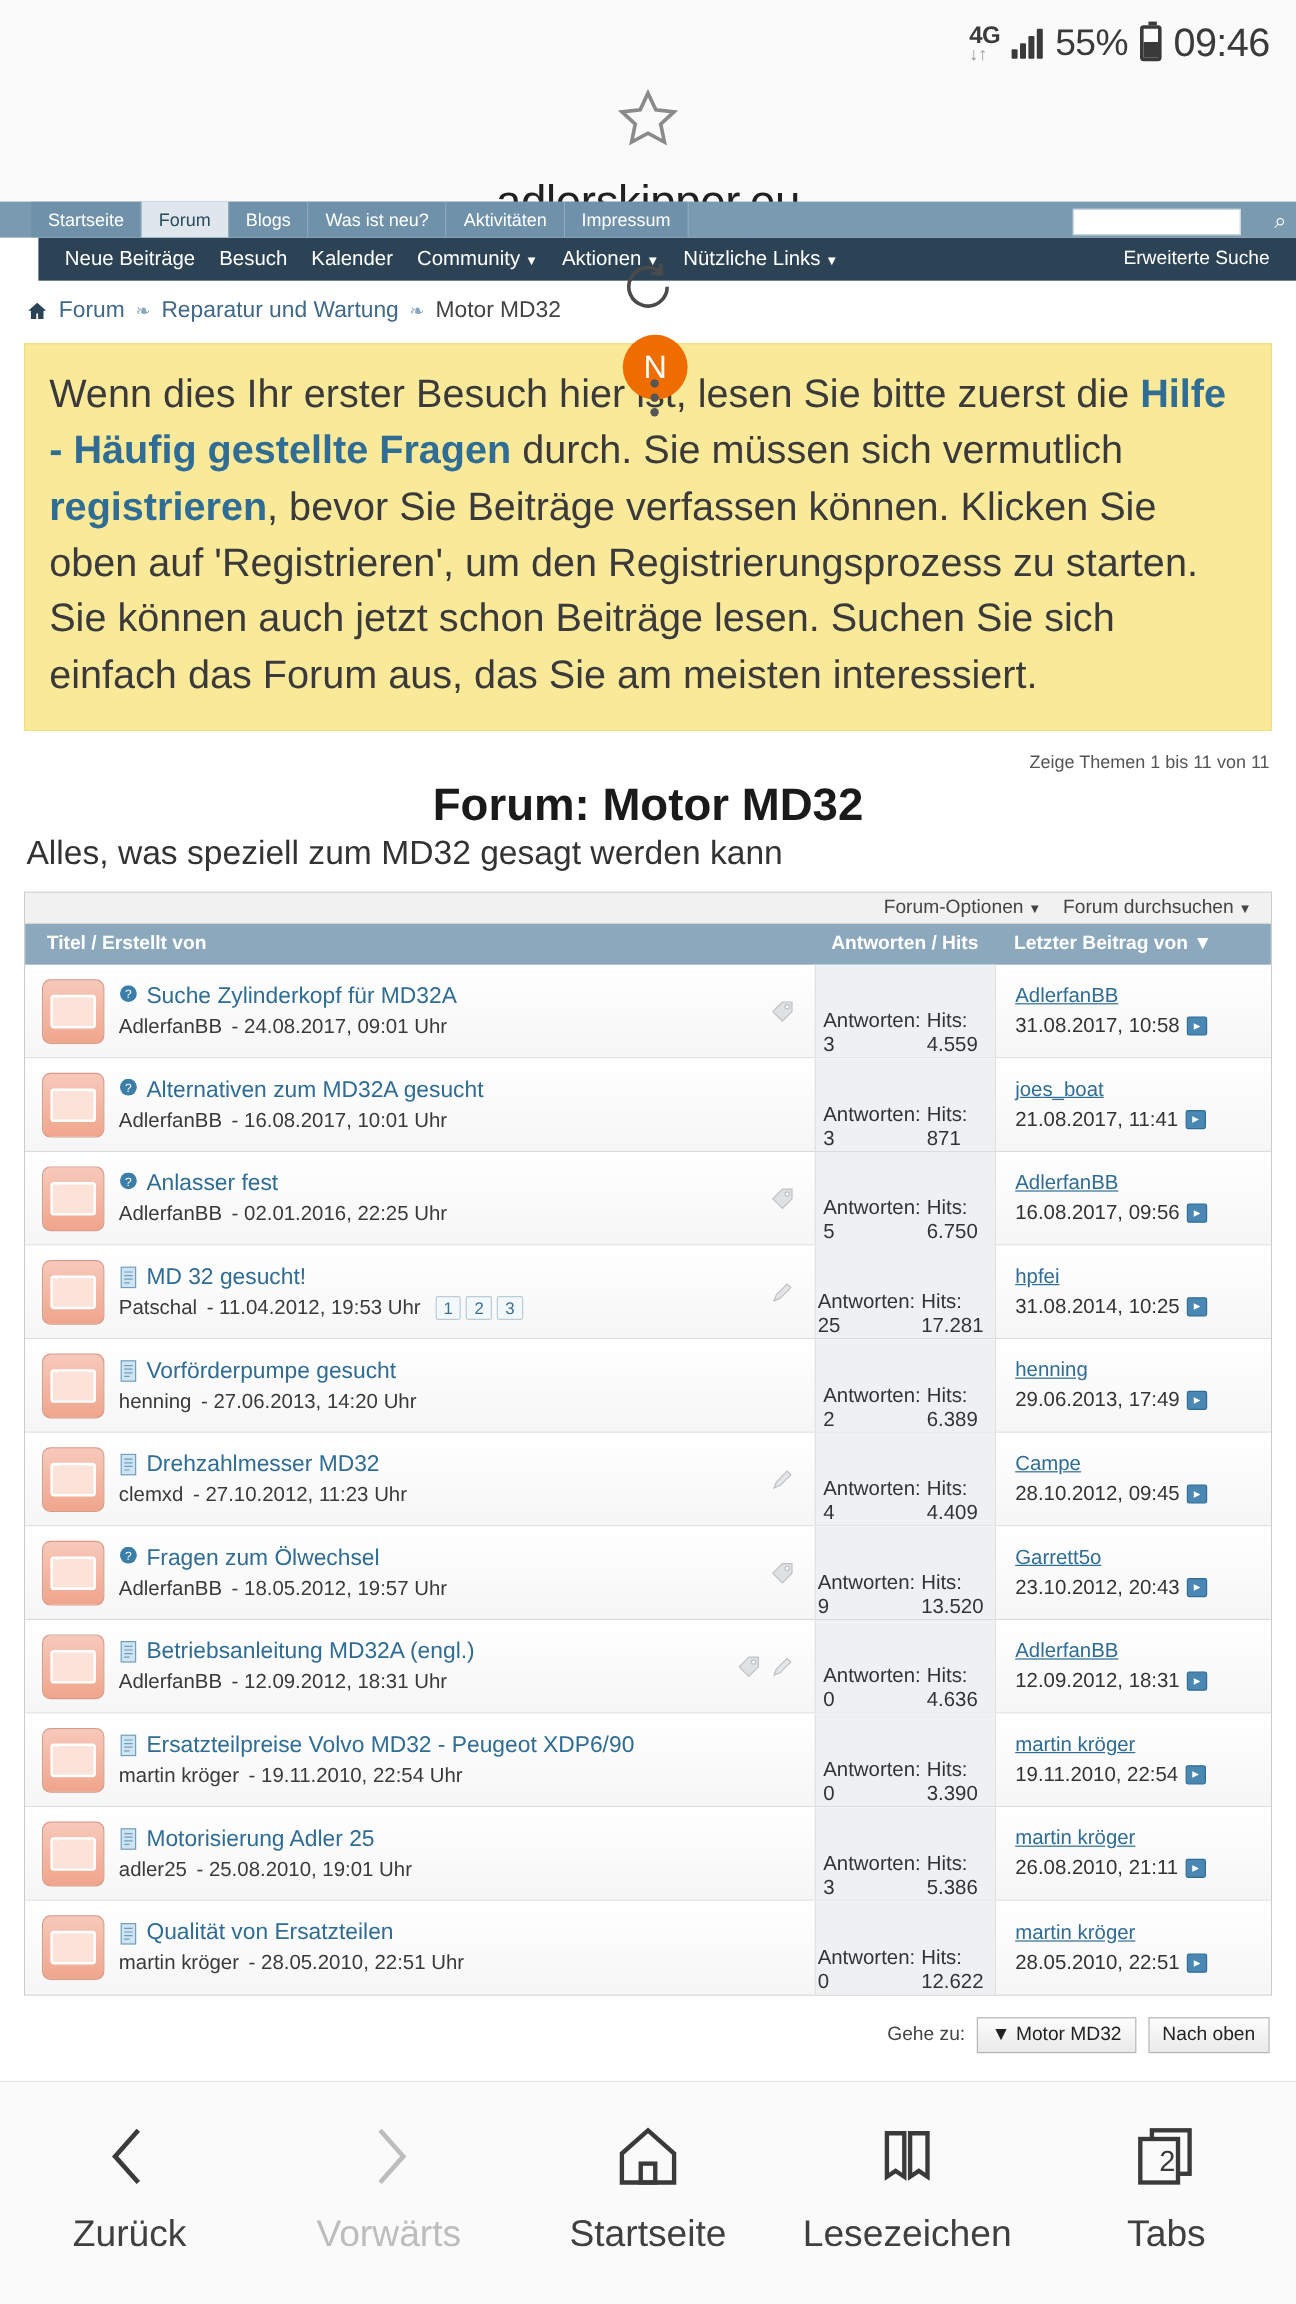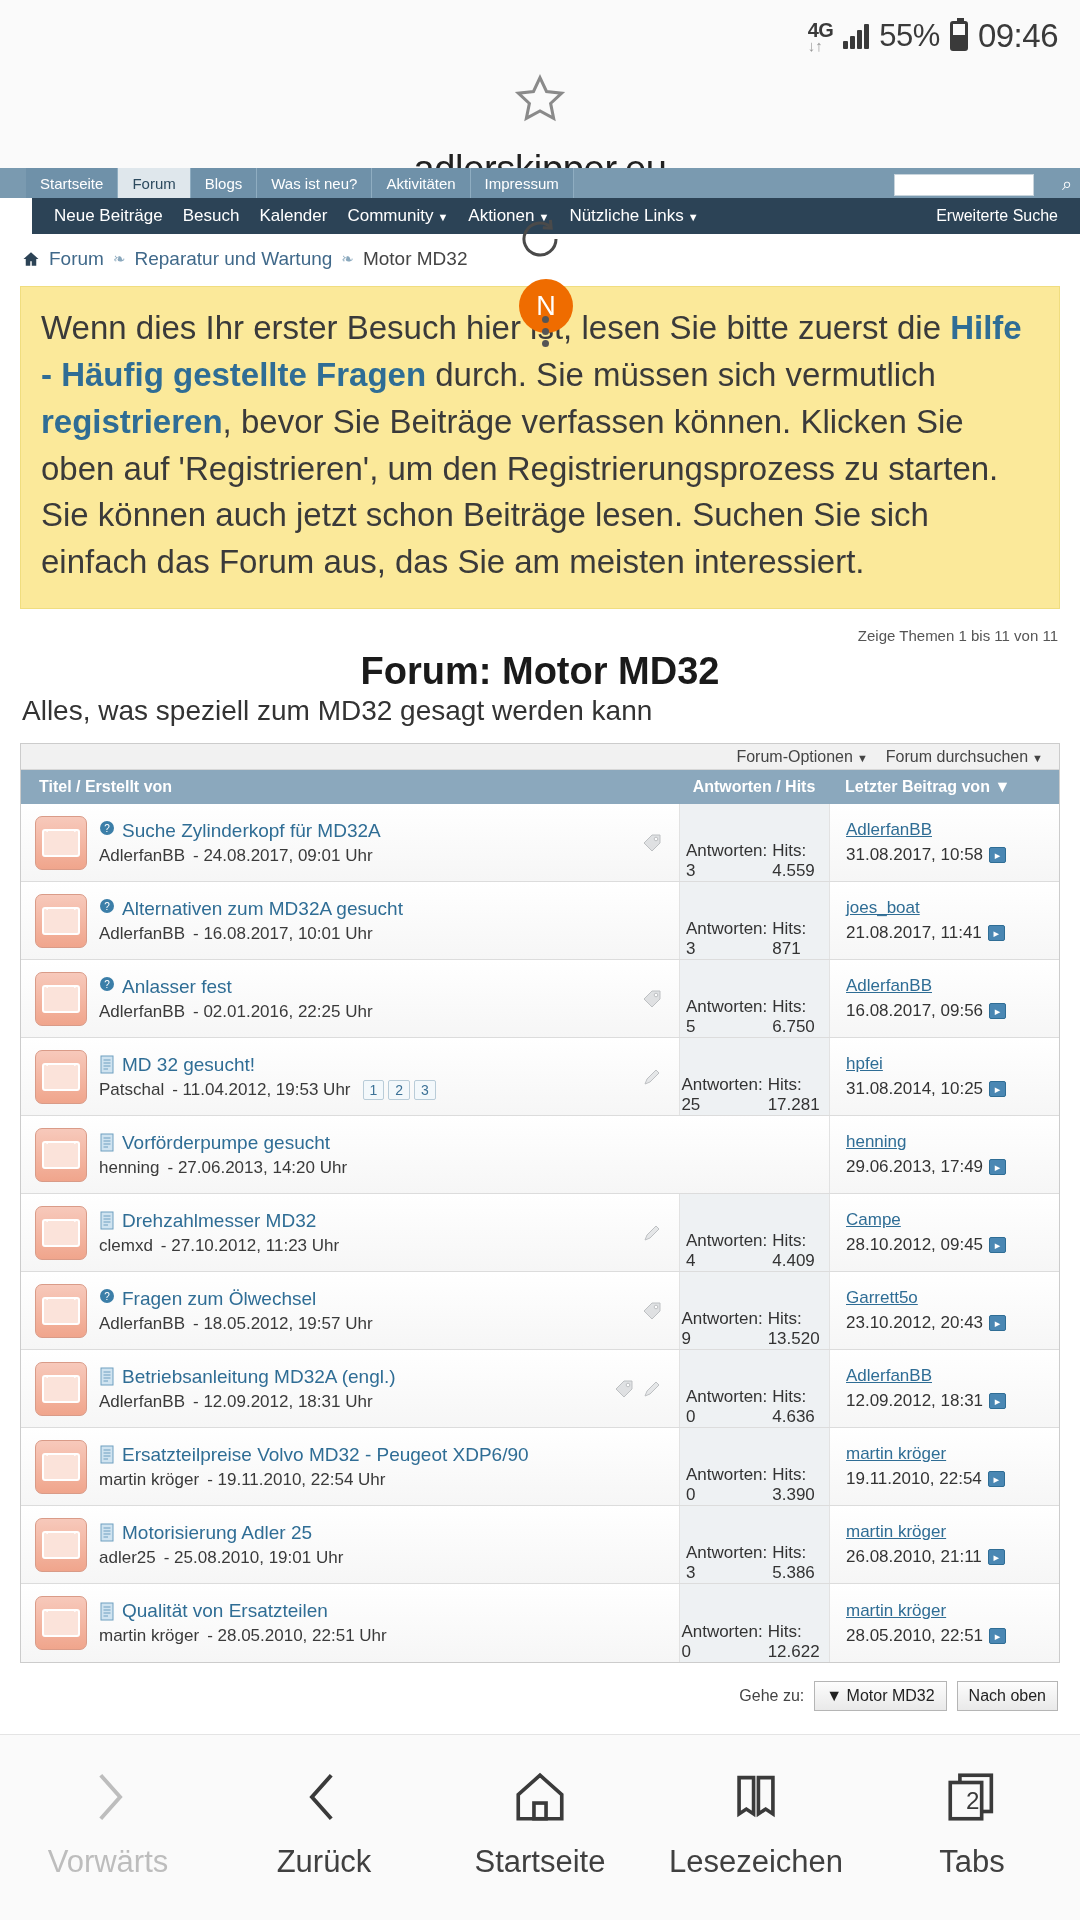--- a/index.html
+++ b/index.html
@@ -475,20 +475,24 @@
                     <line x1="4.5" y1="14" x2="9" y2="14" stroke="#6f9fc0"></line>
                   </svg></span>
                 <a class="t-link" href="#">Vorförderpumpe gesucht</a>
               </span>
               <span class="t-line2">
                 <span>henning</span>
                 <span>- 27.06.2013, 14:20 Uhr</span>
               </span>
             </span>
           </div>
+          <div class="cell-ans">
+            <span>Antworten: 2</span>
+            <span>Hits: 6.389</span>
+          </div>
           <div class="cell-last">
             <a class="u" href="#">henning</a>
             <span class="d">29.06.2013, 17:49<span class="goicon">▸</span></span>
           </div>
         </div>
         <div class="row">
           <div class="cell-title">
             <span class="env">
               <span class="flap"></span>
             </span>
@@ -756,35 +760,35 @@
         <span class="collapse-btn">▲</span>
       </div>
       <div class="panel-body" style="padding:8px 12px 6px 12px;">
         
       </div>
     </div>
   </div>
 </div>
 
 <div class="bottombar">
+  <div class="bb-item">
+    <span class="bb-ico">
+      <svg viewBox="0 0 24 24" width="58" height="58" fill="none" stroke="#3a3a3a" stroke-width="1.6">
+          <polyline points="15,3 7,12 15,21"></polyline>
+        </svg>
+    </span>
+    <span class="lbl">Zurück</span>
+  </div>
   <div class="bb-item dim">
     <span class="bb-ico">
       <svg viewBox="0 0 24 24" width="58" height="58" fill="none" stroke="#bdbdbd" stroke-width="1.6">
           <polyline points="9,3 17,12 9,21"></polyline>
         </svg>
     </span>
     <span class="lbl">Vorwärts</span>
-  </div>
-  <div class="bb-item">
-    <span class="bb-ico">
-      <svg viewBox="0 0 24 24" width="58" height="58" fill="none" stroke="#3a3a3a" stroke-width="1.6">
-          <polyline points="15,3 7,12 15,21"></polyline>
-        </svg>
-    </span>
-    <span class="lbl">Zurück</span>
   </div>
   <div class="bb-item">
     <span class="bb-ico">
       <svg viewBox="0 0 24 24" width="58" height="58" fill="none" stroke="#3a3a3a" stroke-width="1.5">
           <path d="M3 11 12 3l9 8v10H3z"></path>
           <rect x="9.5" y="14.5" width="5" height="6.5"></rect>
         </svg>
     </span>
     <span class="lbl">Startseite</span>
   </div>

